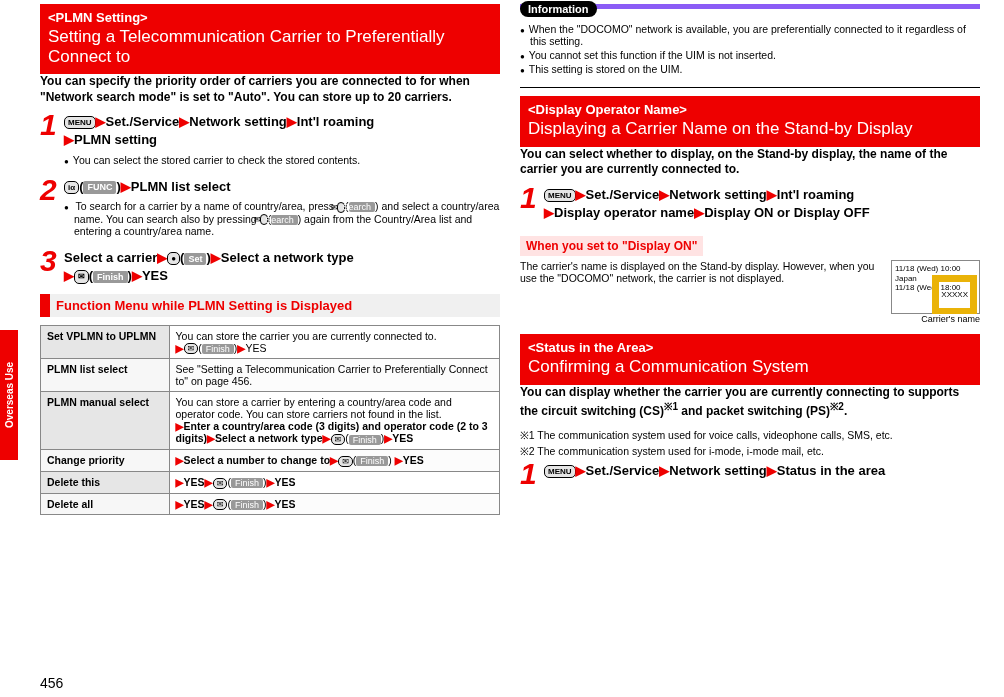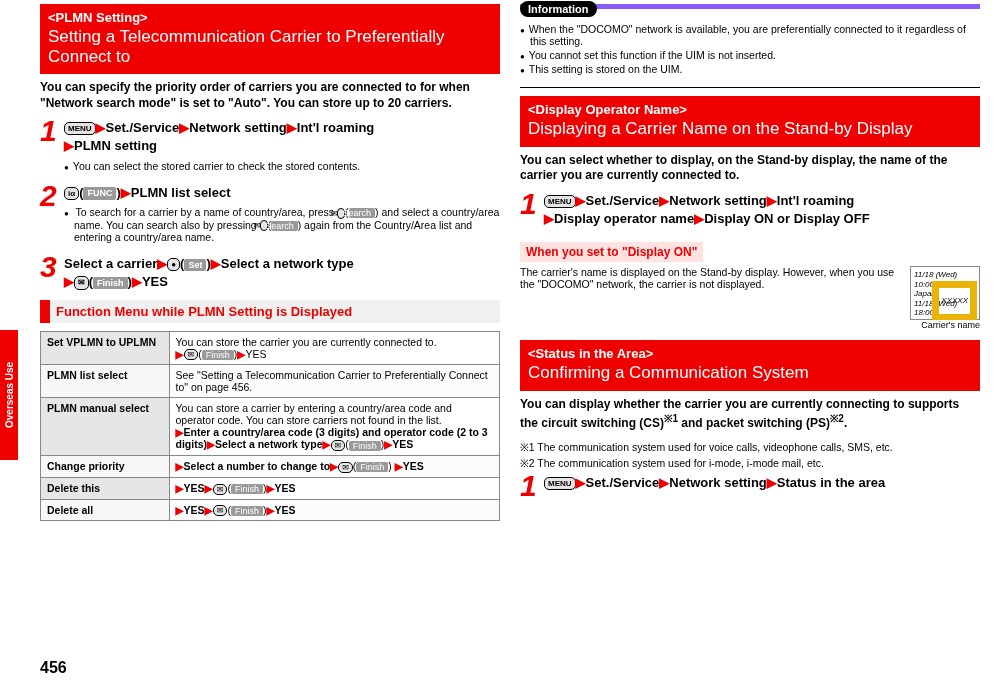--- a/index.html
+++ b/index.html
@@ -31,21 +31,20 @@
     writing-mode: vertical-rl;
     transform: rotate(180deg);
     display: flex;
     align-items: center;
     justify-content: center;
   }
   .header-red {
     background: #e00;
     color: #fff;
     padding: 6px 8px 8px 8px;
-    margin-bottom: 6px;
   }
   .header-red .small { font-size: 13px; font-weight: bold; }
   .header-red .big { font-size: 17px; font-weight: normal; line-height: 1.15; margin-top:2px;}
   .hd-sub {
     border-left: 10px solid #e00;
     background: #f0f0f0;
     color: #e00;
     font-weight: bold;
     font-size: 13px;
     padding: 4px 6px;
@@ -105,24 +104,24 @@
   table.fn { width:100%; border-collapse: collapse; font-size:10.5px; }
   table.fn td { border:1px solid #888; padding:4px 6px; vertical-align:top; }
   table.fn tr:nth-child(odd) td:first-child,
   table.fn tr:nth-child(odd) td { }
   table.fn tr td:first-child { background:#e6e6e6; font-weight:bold; width:28%; }
   table.fn tr:nth-child(even) td:first-child { background:#f7f7f7; }
   table.fn tr:nth-child(even) td { background:#fcfcfc;}
   .bullets { margin:4px 0 8px 0;}
   .bullets li { list-style:none; font-size:10.5px; margin:2px 0; padding-left:10px; text-indent:-10px;}
   .bullets li::before { content:"●"; font-size:8px; margin-right:4px;}
-  .pagenum { position:absolute; bottom:20px; left:40px; font-size:16px;font-weight:bold;}
+  .pagenum { position:absolute; bottom:6px; left:40px; font-size:14px;}
   .standby-img {
-    float:right; width:70px; height:54px; border:1px solid #888; font-size:8px;
-    padding:3px; margin-left:12px; line-height:1.2; position:relative;font-style:italic;
+    float:right; width:89px; height:54px; border:1px solid #888; font-size:8px;
+    padding:3px; margin-left:12px; line-height:1.2; position:relative;
   }
   .standby-img .line { display:block; }
   .carrier-note { font-size:9px; text-align:right; clear:both;}
   .footnote { font-size:10.5px; margin:2px 0;}
 </style>
 </head>
 <body>
 
 <div class="side-tab">Overseas Use</div>
 

